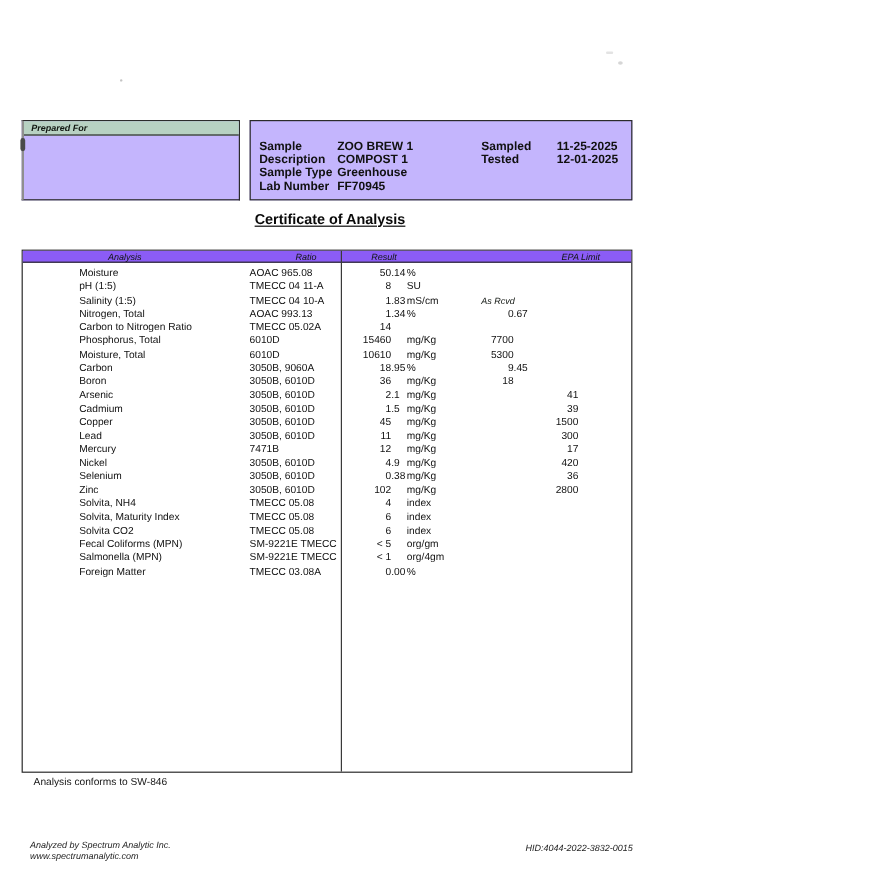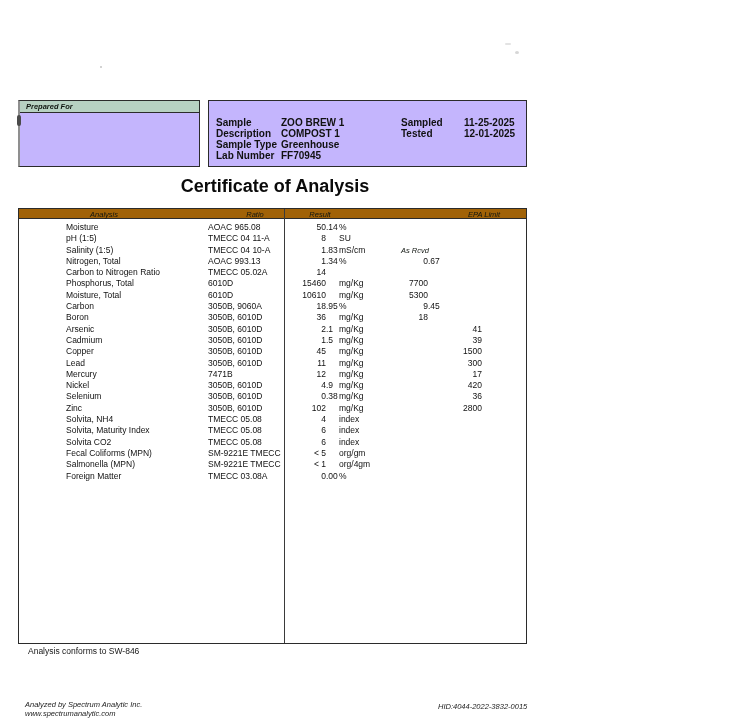--- a/index.html
+++ b/index.html
@@ -28,30 +28,30 @@
   .si-body { position: absolute; left: 0; top: 16px; right: 0; }
   .si-row { position: relative; height: 11px; font-size: 10px; font-weight: bold; }
   .si-label { position: absolute; left: 7px; white-space: nowrap; }
   .si-value { position: absolute; left: 72px; white-space: nowrap; }
   .si-date-label { position: absolute; left: 192px; white-space: nowrap; }
   .si-date-value { position: absolute; left: 255px; white-space: nowrap; }
 
   
   .doc-title {
     position: absolute; top: 176px; left: 275px; transform: translateX(-50%);
-    font-size: 18px; font-weight: bold; white-space: nowrap; color: #0a0a0a;
+    font-size: 12px; font-weight: bold; white-space: nowrap; color: #0a0a0a; text-decoration: underline;
   }
 
   
   .results-table {
     position: absolute; left: 18px; top: 208px; width: 509px; height: 436px;
     border: 1px solid #2b2b2b; background: #ffffff;
   }
   .thead {
-    position: relative; height: 10px; background: #a16207;
+    position: relative; height: 10px; background: #8b5cf6;
     border-bottom: 1px solid #2b2b2b;
     font-size: 7.5px; font-style: italic;
   }
   .thead span {
     position: absolute; top: 1px; transform: translateX(-50%); white-space: nowrap; color: #101510;
   }
   .th-analysis { left: 85px; }
   .th-method   { left: 236px; }
   .th-result   { left: 301px; }
   .th-asrcvd   { left: 396px; margin-top: 36px; }

